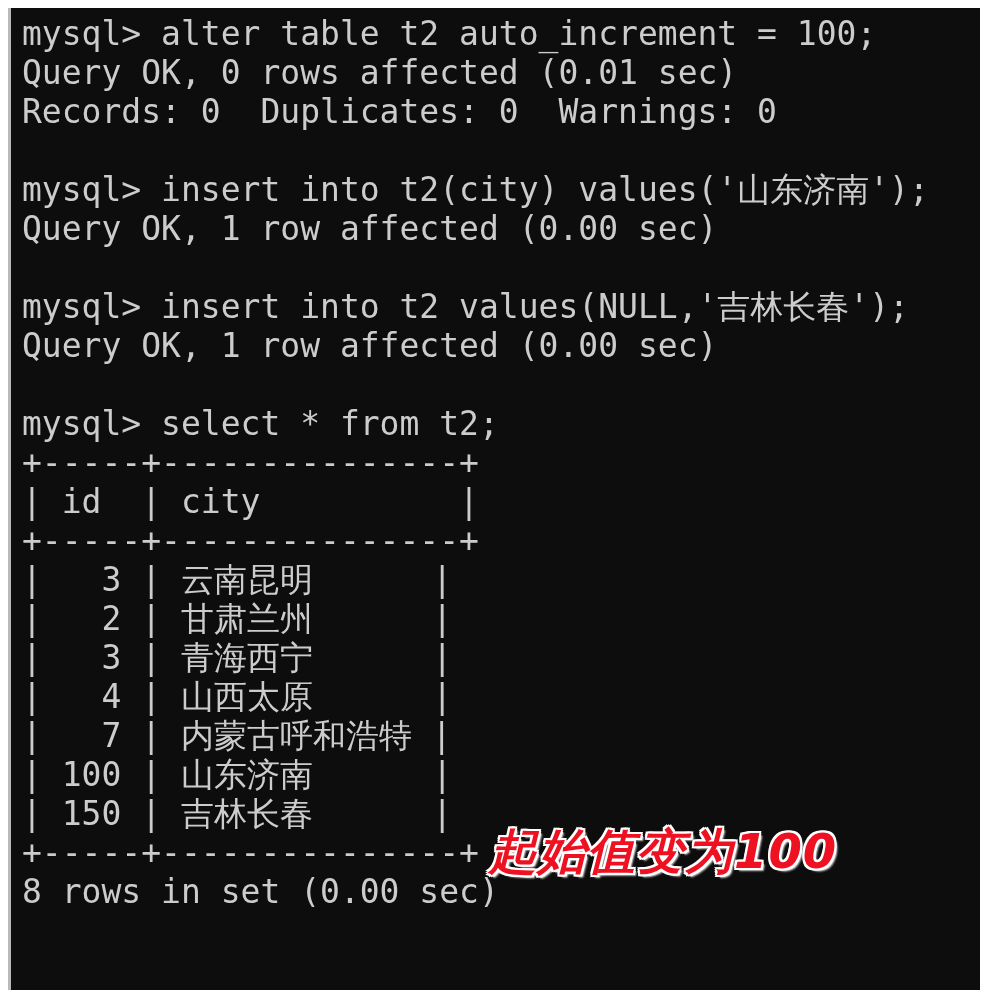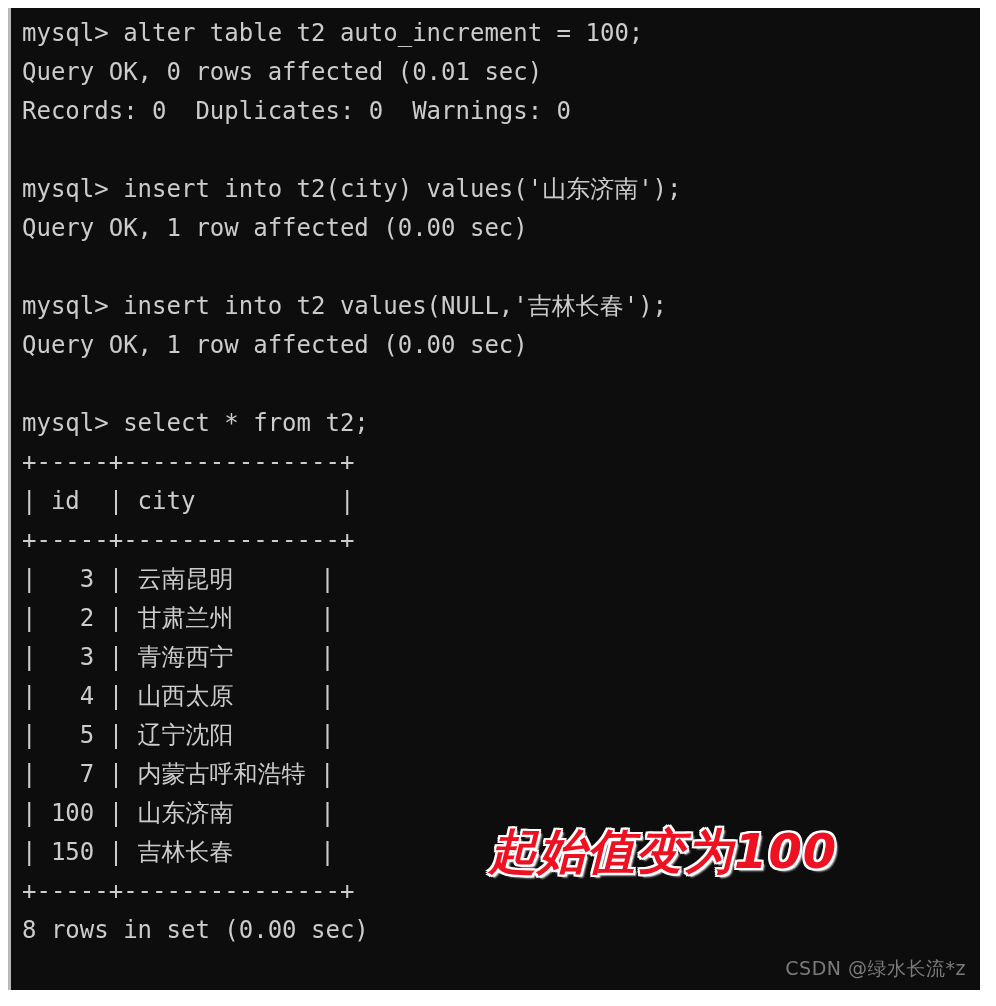--- a/index.html
+++ b/index.html
@@ -38,21 +38,21 @@
   #terminal-body {
     position: absolute;
     left: 11px;
     top: 6px;
     right: 0;
     bottom: 0;
   }
 
   .term-line {
     font-family: "DejaVu Sans Mono", "Liberation Mono", monospace;
-    font-size: 24px;
+    font-size: 33px;
     line-height: 39px;
     height: 39px;
     color: #cccccc;
     white-space: pre;
     letter-spacing: 0px;
     -webkit-font-smoothing: antialiased;
   }
 
   .term-line.blank {
     height: 39px;
@@ -113,26 +113,24 @@
       <div class="term-line">Query OK, 1 row affected (0.00 sec)</div>
       <div class="term-line blank"></div>
       <div class="term-line">mysql&gt; select * from t2;</div>
       <div class="term-line">+-----+---------------+</div>
       <div class="term-line">| id  | city          |</div>
       <div class="term-line">+-----+---------------+</div>
       <div class="term-line">|   3 | 云南昆明      |</div>
       <div class="term-line">|   2 | 甘肃兰州      |</div>
       <div class="term-line">|   3 | 青海西宁      |</div>
       <div class="term-line">|   4 | 山西太原      |</div>
-      <div class="term-line">|   5 | 辽宁沈阳      |</div>
       <div class="term-line">|   7 | 内蒙古呼和浩特 |</div>
       <div class="term-line">| 100 | 山东济南      |</div>
       <div class="term-line">| 150 | 吉林长春      |</div>
       <div class="term-line">+-----+---------------+</div>
       <div class="term-line">8 rows in set (0.00 sec)</div>
     </div>
 
     <div id="annotation">起始值变为100</div>
 
-    <div id="watermark">CSDN @绿水长流*z</div>
 
   </div>
 </div>
 
 </body></html>

